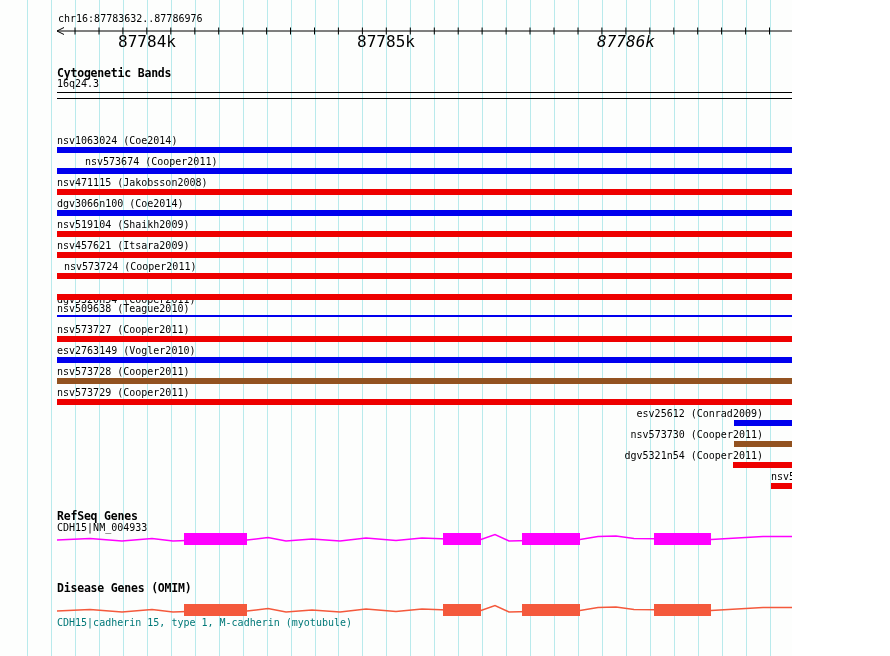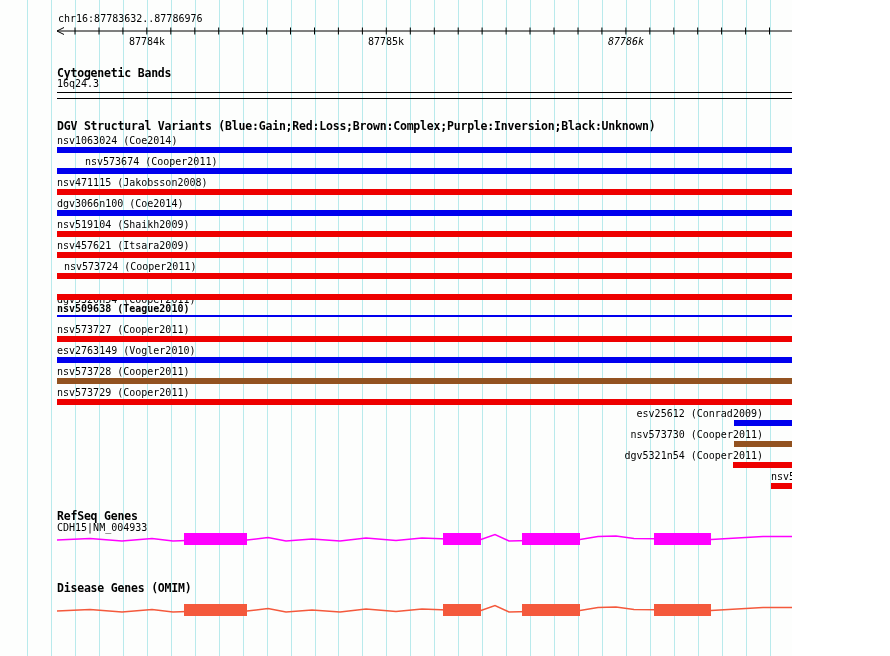--- a/index.html
+++ b/index.html
@@ -4,21 +4,21 @@
 <style>
   html,body{margin:0;padding:0;background:#fff;}
   #page{position:relative;width:792px;height:656px;background:#fdfefd;overflow:hidden;
         font-family:"DejaVu Sans Mono",monospace;color:#000;}
   .grid{position:absolute;top:0;width:1px;height:656px;background:#b9eaec;}
   .lbl{position:absolute;font-size:10px;line-height:10px;white-space:pre;}
   .hdr{position:absolute;font-size:11.5px;line-height:12px;font-weight:bold;white-space:pre;letter-spacing:-0.2px;}
   .bar{position:absolute;height:6px;}
   .cyto-band{position:absolute;left:57px;top:92px;width:806px;height:7px;
              border-top:1px solid #000;border-bottom:1px solid #000;box-sizing:border-box;}
-  .ticklbl{position:absolute;font-size:10px;line-height:10px;transform:translateX(-50%);white-space:pre;}
+  .ticklbl{position:absolute;font-size:16px;line-height:10px;transform:translateX(-50%);white-space:pre;}
   svg{position:absolute;left:0;overflow:visible;}
 </style>
 </head>
 <body>
 
 <div id="page">
 
   <div id="gridlines">
       <div class="grid" style="left: 27.1px;"></div>
       <div class="grid" style="left: 51px;"></div>
@@ -97,39 +97,38 @@
   <div id="ruler-labels">
       <div class="ticklbl" style="left: 147px; top: 37px;">87784k</div>
       <div class="ticklbl" style="left: 386px; top: 37px;">87785k</div>
       <div class="ticklbl" style="left: 626px; top: 37px; font-style: italic;">87786k</div>
     </div>
 
   <div class="hdr" style="left:57px;top:67px;">Cytogenetic Bands</div>
   <div class="lbl" style="left:57px;top:79px;">16q24.3</div>
   <div class="cyto-band"></div>
 
-  <div class="hdr" style="left:57px;top:120px;">DGV Structural Variants (Blue:Gain;Red:Loss;Brown:Complex;Purple:Inversion;Black:Unknown)</div>
   <div id="variants">
       <div class="lbl" style="top: 136px; left: 57px;">nsv1063024 (Coe2014)</div>
       <div class="bar" style="left: 57px; width: 804px; top: 147px; background: rgb(0, 0, 238);"></div>
       <div class="lbl" style="top: 157px; left: 57px; margin-left: 28px;">nsv573674 (Cooper2011)</div>
       <div class="bar" style="left: 57px; width: 804px; top: 168px; background: rgb(0, 0, 238);"></div>
       <div class="lbl" style="top: 178px; left: 57px;">nsv471115 (Jakobsson2008)</div>
       <div class="bar" style="left: 57px; width: 804px; top: 189px; background: rgb(238, 0, 0);"></div>
       <div class="lbl" style="top: 199px; left: 57px;">dgv3066n100 (Coe2014)</div>
       <div class="bar" style="left: 57px; width: 804px; top: 210px; background: rgb(0, 0, 238);"></div>
       <div class="lbl" style="top: 220px; left: 57px;">nsv519104 (Shaikh2009)</div>
       <div class="bar" style="left: 57px; width: 804px; top: 231px; background: rgb(238, 0, 0);"></div>
       <div class="lbl" style="top: 241px; left: 57px;">nsv457621 (Itsara2009)</div>
       <div class="bar" style="left: 57px; width: 804px; top: 252px; background: rgb(238, 0, 0);"></div>
       <div class="lbl" style="top: 262px; left: 64px;">nsv573724 (Cooper2011)</div>
       <div class="bar" style="left: 57px; width: 804px; top: 273px; background: rgb(238, 0, 0);"></div>
       <div class="lbl" style="top: 283px; left: 57px; margin-top: 12px;">dgv5320n54 (Cooper2011)</div>
       <div class="bar" style="left: 57px; width: 804px; top: 294px; background: rgb(238, 0, 0);"></div>
-      <div class="lbl" style="top: 304px; left: 57px; font-weight: bold;">nsv509638 (Teague2010)</div>
+      <div class="lbl" style="top: 304px; left: 57px;">nsv509638 (Teague2010)</div>
       <div class="bar" style="left: 57px; width: 804px; top: 315px; background: rgb(0, 0, 238); height: 2px;"></div>
       <div class="lbl" style="top: 325px; left: 57px;">nsv573727 (Cooper2011)</div>
       <div class="bar" style="left: 57px; width: 804px; top: 336px; background: rgb(238, 0, 0);"></div>
       <div class="lbl" style="top: 346px; left: 57px;">esv2763149 (Vogler2010)</div>
       <div class="bar" style="left: 57px; width: 804px; top: 357px; background: rgb(0, 0, 238);"></div>
       <div class="lbl" style="top: 367px; left: 57px;">nsv573728 (Cooper2011)</div>
       <div class="bar" style="left: 57px; width: 804px; top: 378px; background: rgb(146, 82, 32);"></div>
       <div class="lbl" style="top: 388px; left: 57px;">nsv573729 (Cooper2011)</div>
       <div class="bar" style="left: 57px; width: 804px; top: 399px; background: rgb(238, 0, 0);"></div>
       <div class="lbl" style="top: 409px; right: 29px; text-align: right;">esv25612 (Conrad2009)</div>
@@ -153,14 +152,15 @@
     </svg>
 
   <div class="hdr" style="left:57px;top:582px;">Disease Genes (OMIM)</div>
   <svg id="omim-glyph" style="top:601px;" width="890" height="20">
       <path d="M57 10 L90 8.5 L122 11 L152 8.5 L173 11 L215 9.5 L247 10 L268 7.5 L286 11 L312 9 L340 11 L366 8 L396 10.5 L422 8 L460 9.5 L481 9.5 L495 4.5 L509 11 L550 10 L580 9.5 L598 6.5 L616 6 L634 8.5 L680 9 L711 9.5 L737 8 L763 6.5 L790 6.5 L816 8 L840 9.5 L861 9" stroke="#f4593c" stroke-width="1.5" fill="none"></path>
       <rect x="184" y="3" width="63" height="12" fill="#f4593c"></rect>
       <rect x="443" y="3" width="38" height="12" fill="#f4593c"></rect>
       <rect x="522" y="3" width="58" height="12" fill="#f4593c"></rect>
       <rect x="654" y="3" width="57" height="12" fill="#f4593c"></rect>
     </svg>
+  <div class="lbl" id="omim-gene-label" style="left: 57px; top: 618px; color: rgb(0, 120, 120);">CDH15|cadherin 15, type 1, M-cadherin (myotubule)</div>
 
 </div>
 
 </body></html>

